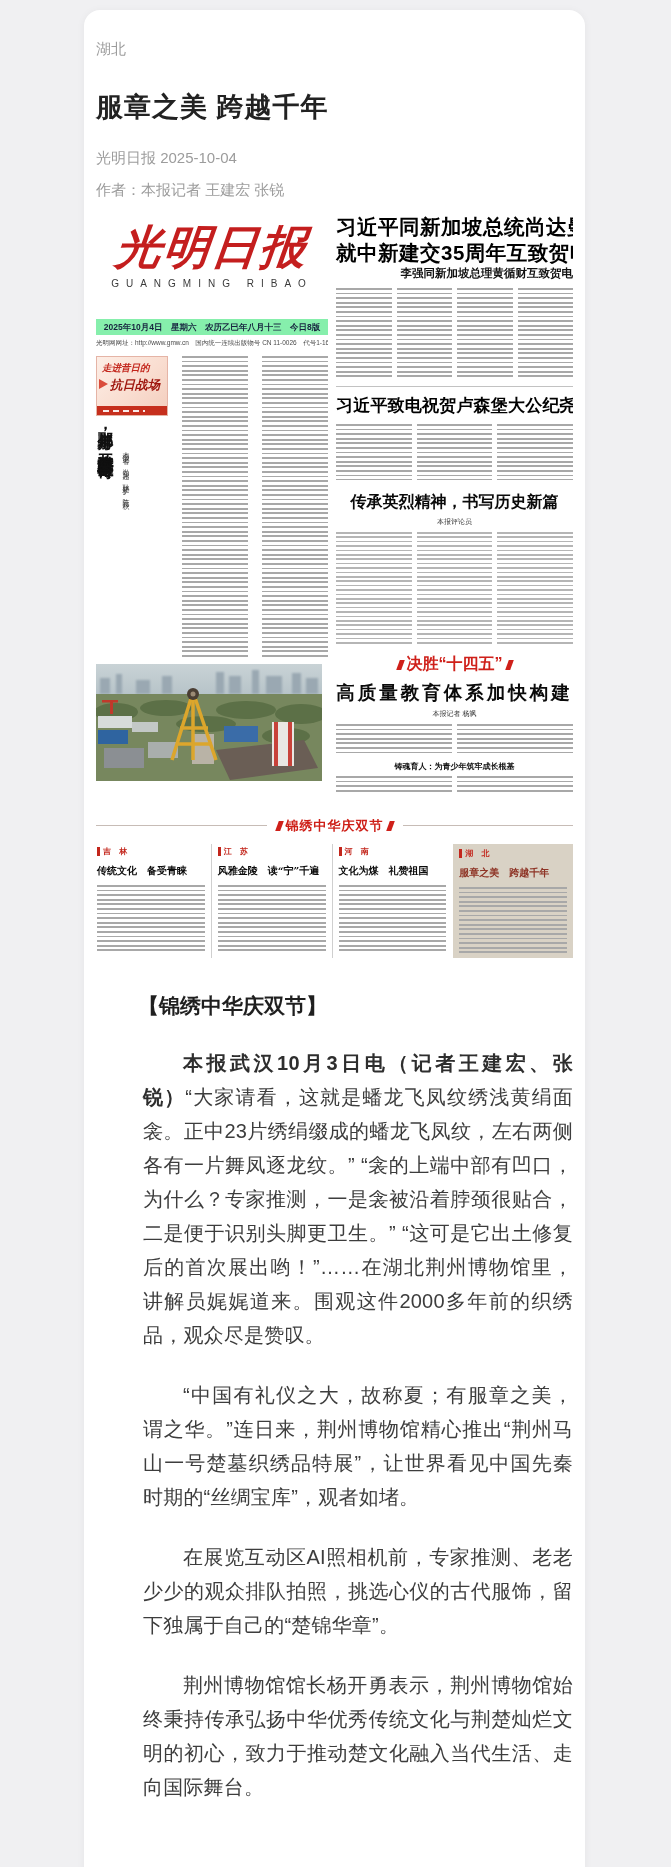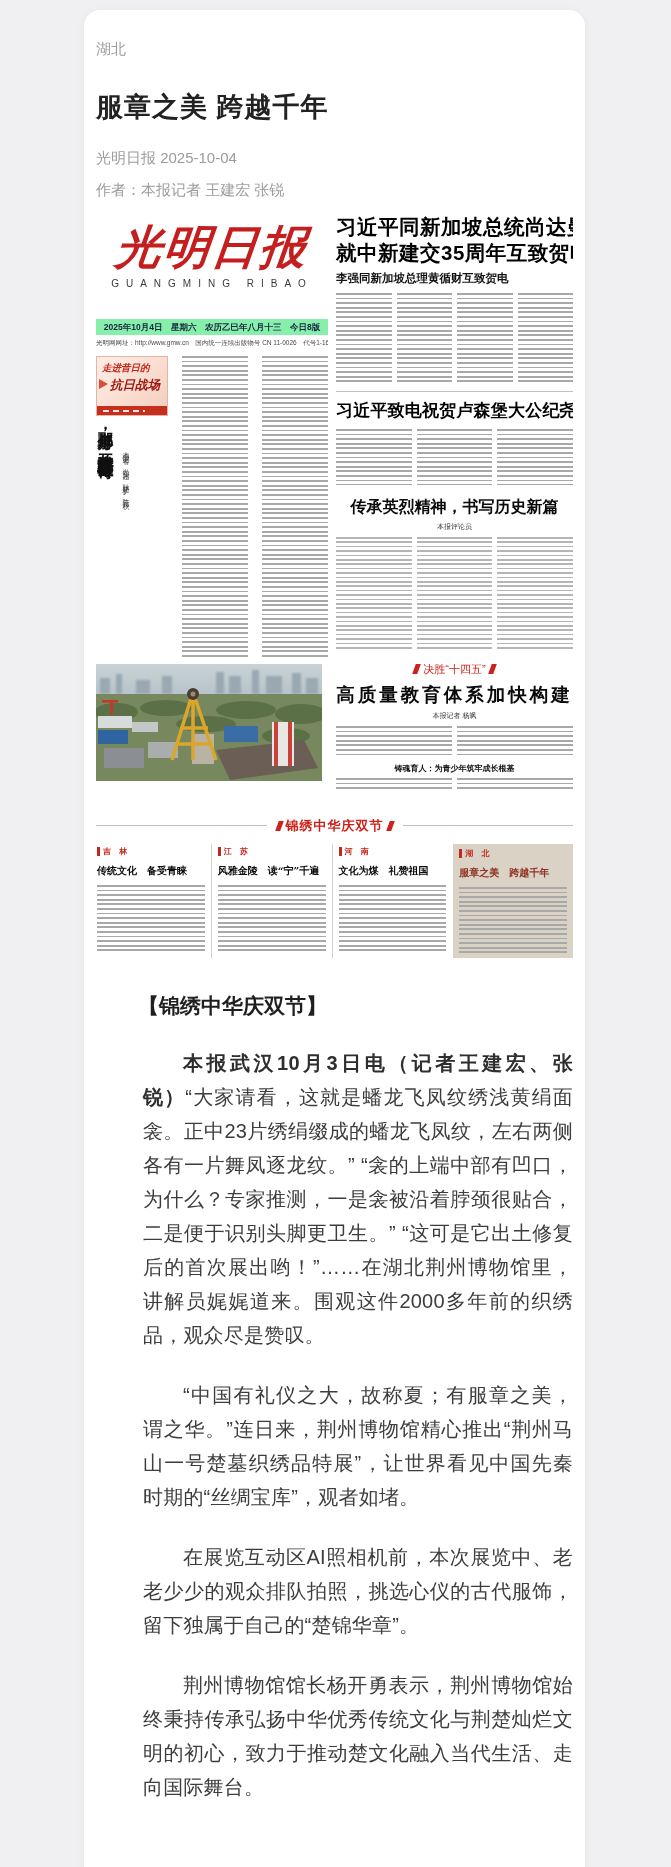--- a/index.html
+++ b/index.html
@@ -75,32 +75,32 @@
   }
   .micro { background:repeating-linear-gradient(to bottom,#a8a8a8 0 1.8px, transparent 1.8px 4.6px); }
   .micro-light { background:repeating-linear-gradient(to bottom,#b5b5b5 0 1.6px, transparent 1.6px 4.4px); }
   .mcol { flex:1; }
   .photo-wrap { margin-top:6px; width:226px; height:117px; overflow:hidden; }
 
   .lead-h {
     font-size:20.5px; font-weight:800; text-align:center; line-height:1.28;
     color:#000; letter-spacing:.5px; white-space:nowrap;
   }
-  .lead-sub { font-size:11.5px; font-weight:bold; text-align:left; margin-top:5px; color:#111; }
+  .lead-sub { font-size:11.5px; font-weight:bold; text-align:right; color:#111; }
   .cols { display:flex; gap:5px; }
   .h92 { height:90px; margin-top:7px; }
   .rule { border-top:1px solid #c2c2c2; margin:8px 0 7px; }
   .s2-h { font-size:17px; font-weight:800; text-align:center; color:#000; white-space:nowrap; letter-spacing:.2px; }
   .h58 { height:56px; margin-top:7px; }
   .s3-h { font-family:"DejaVu Serif","Liberation Serif",serif; font-size:16px; font-weight:bold; text-align:center; margin-top:12px; color:#0a0a0a; white-space:nowrap; }
   .tiny-by { font-size:7px; text-align:center; margin-top:4px; color:#333; }
   .h118 { height:112px; margin-top:5px; }
   .s4-label { text-align:center; margin-top:10px; }
   .slash { display:inline-block; width:5px; height:10px; background:#cf201a; transform:skewX(-20deg); margin:0 4px; vertical-align:-1px; }
-  .s4-label-text { font-size:11px; color:#cf201a; font-weight:normal; }
+  .s4-label-text { font-size:16px; color:#cf201a; font-weight:bold; }
   .s4-h { font-family:"DejaVu Serif","Liberation Serif",serif; font-size:18.5px; font-weight:bold; letter-spacing:3px; text-align:center; margin-top:5px; color:#0a0a0a; white-space:nowrap; }
   .h34 { height:32px; margin-top:5px; }
   .mini-sub { font-size:8px; font-weight:bold; text-align:center; margin:5px 0 4px; color:#111; }
   .h46 { height:44px; }
 
   .np-divider { display:flex; align-items:center; margin:24px 0 9px; }
   .np-divider .line { flex:1; border-top:1px solid #c7bcb6; }
   .np-divider .mid { margin:0 6px; white-space:nowrap; }
   .np-divider .dvtext { font-size:13px; font-weight:bold; color:#ce1f17; letter-spacing:1px; }
 
@@ -303,16 +303,16 @@
         <div class="b-h">服章之美　跨越千年</div>
         <div class="micro b-m"></div>
       </div>
     </div>
   </figure>
 
   <div class="section-header">【锦绣中华庆双节】</div>
 
   <p class="art"><b>本报武汉10月3日电（记者王建宏、张锐）</b><span>“大家请看，这就是蟠龙飞凤纹绣浅黄绢面衾。正中23片绣绢缀成的蟠龙飞凤纹，左右两侧各有一片舞凤逐龙纹。” “衾的上端中部有凹口，为什么？专家推测，一是衾被沿着脖颈很贴合，二是便于识别头脚更卫生。” “这可是它出土修复后的首次展出哟！”……在湖北荆州博物馆里，讲解员娓娓道来。围观这件2000多年前的织绣品，观众尽是赞叹。</span></p>
   <p class="art">“中国有礼仪之大，故称夏；有服章之美，谓之华。”连日来，荆州博物馆精心推出“荆州马山一号楚墓织绣品特展”，让世界看见中国先秦时期的“丝绸宝库”，观者如堵。</p>
-  <p class="art">在展览互动区AI照相机前，本次展览中、老老少少的观众排队拍照，挑选心仪的古代服饰，留下独属于自己的“楚锦华章”。</p>
+  <p class="art">在展览互动区AI照相机前，专家推测、老老少少的观众排队拍照，挑选心仪的古代服饰，留下独属于自己的“楚锦华章”。</p>
   <p class="art">荆州博物馆馆长杨开勇表示，荆州博物馆始终秉持传承弘扬中华优秀传统文化与荆楚灿烂文明的初心，致力于推动楚文化融入当代生活、走向国际舞台。</p>
 
 </div>
 
 </body></html>

